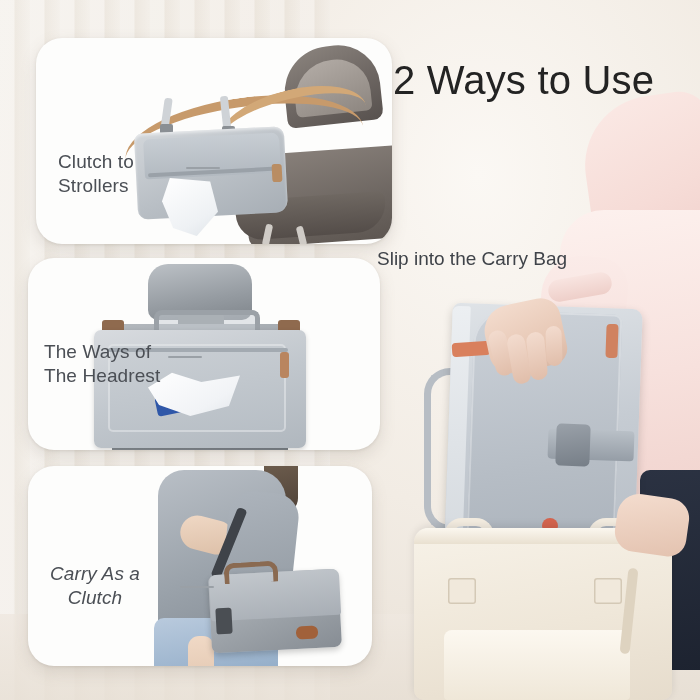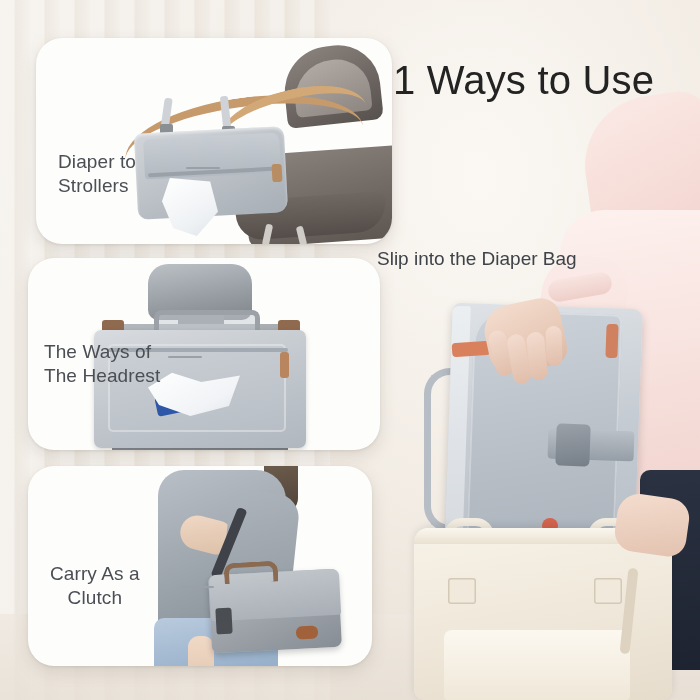--- a/index.html
+++ b/index.html
@@ -408,21 +408,21 @@
 </style>
 </head>
 <body>
 
 <div id="stage">
 
   <div class="curtain"></div>
   <div class="wallglow"></div>
   <div class="floor"></div>
 
-  <div id="title">1 Ways to Use</div>
+  <div id="title">2 Ways to Use</div>
 
   <div class="card" style="left:36px; top:38px; width:356px; height:206px;">
     <div class="ph stroller-frame">
       <div class="st-canopy"></div>
       <div class="st-canopy-in"></div>
       <div class="st-seat"></div>
       <div class="st-seat-lip"></div>
       <div class="st-handle"></div>
       <div class="st-handle2"></div>
       <div class="st-leg" style="left:228px; top:186px; width:7px; height:22px; transform:rotate(12deg);"></div>
@@ -430,21 +430,21 @@
       <div class="strap" style="left:126px; top:60px; height:40px; transform:rotate(8deg);"></div>
       <div class="strap" style="left:186px; top:58px; height:42px; transform:rotate(-6deg);"></div>
       <div class="buckle" style="left:124px; top:86px;"></div>
       <div class="buckle" style="left:186px; top:88px;"></div>
       <div class="bag1"></div>
       <div class="bag1-flap"></div>
       <div class="bag1-zip"></div>
       <div class="bag1-tab"></div>
       <div class="tissue1"></div>
     </div>
-    <div class="card-label" style="left:22px; top:112px;">Diaper to
+    <div class="card-label" style="left:22px; top:112px;">Clutch to
 Strollers</div>
     <div class="dash" style="left:150px; top:129px;"></div>
   </div>
 
   <div class="card" style="left:28px; top:258px; width:352px; height:192px;">
     <div class="ph" style="left:0; top:0; width:100%; height:100%;">
       <div class="hr-head"></div>
       <div class="hr-post"></div>
       <div class="hr-seat"></div>
       <div class="bag2-handle"></div>
@@ -471,21 +471,21 @@
       <div class="pp-arm"></div>
       <div class="shoulder-strap"></div>
       <div class="pp-jeans"></div>
       <div class="pp-baby-leg"></div>
       <div class="clutch"></div>
       <div class="clutch-flap"></div>
       <div class="clutch-handle"></div>
       <div class="clutch-buckle"></div>
       <div class="clutch-tag"></div>
     </div>
-    <div class="card-label" style="left:22px; top:96px; text-align:center;">Carry As a
+    <div class="card-label" style="left:22px; top:96px; text-align:center;font-style:italic;">Carry As a
 Clutch</div>
     <div class="dash" style="left:152px; top:120px;"></div>
   </div>
 
   <div>
     <div class="pink-shoulder"></div>
     <div class="pink-body"></div>
     <div class="navy"></div>
     <div class="pink-armL"></div>
 
@@ -511,15 +511,15 @@
     <div class="bp-handleR" style="left:588px;"></div>
     <div class="backpack"></div>
     <div class="bp-rim"></div>
     <div class="bp-sq" style="left:448px;"></div>
     <div class="bp-sq" style="left:594px;"></div>
     <div class="bp-flap"></div>
     <div class="bp-zip"></div>
     <div class="hand-low"></div>
   </div>
 
-  <div id="slip-label">Slip into the Diaper Bag</div>
+  <div id="slip-label">Slip into the Carry Bag</div>
 
 </div>
 
 </body></html>

